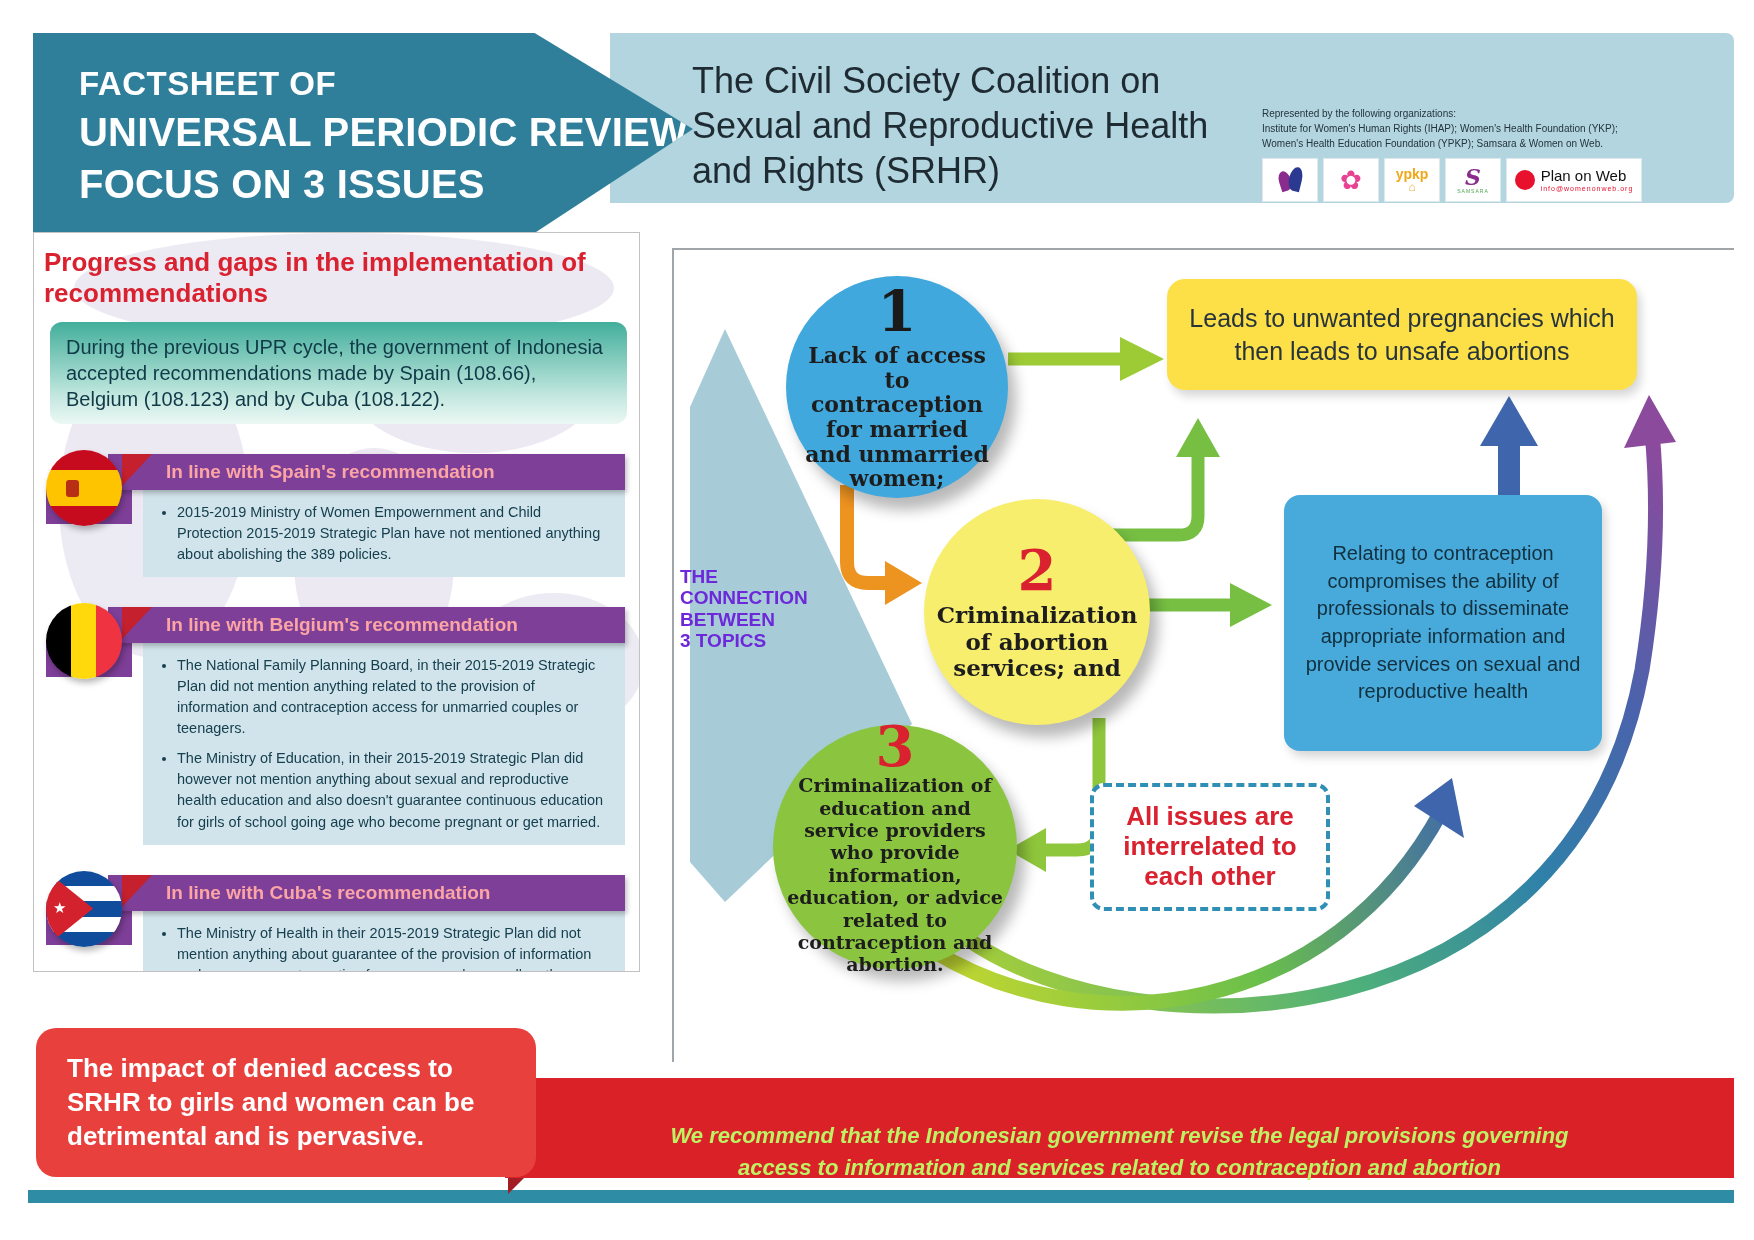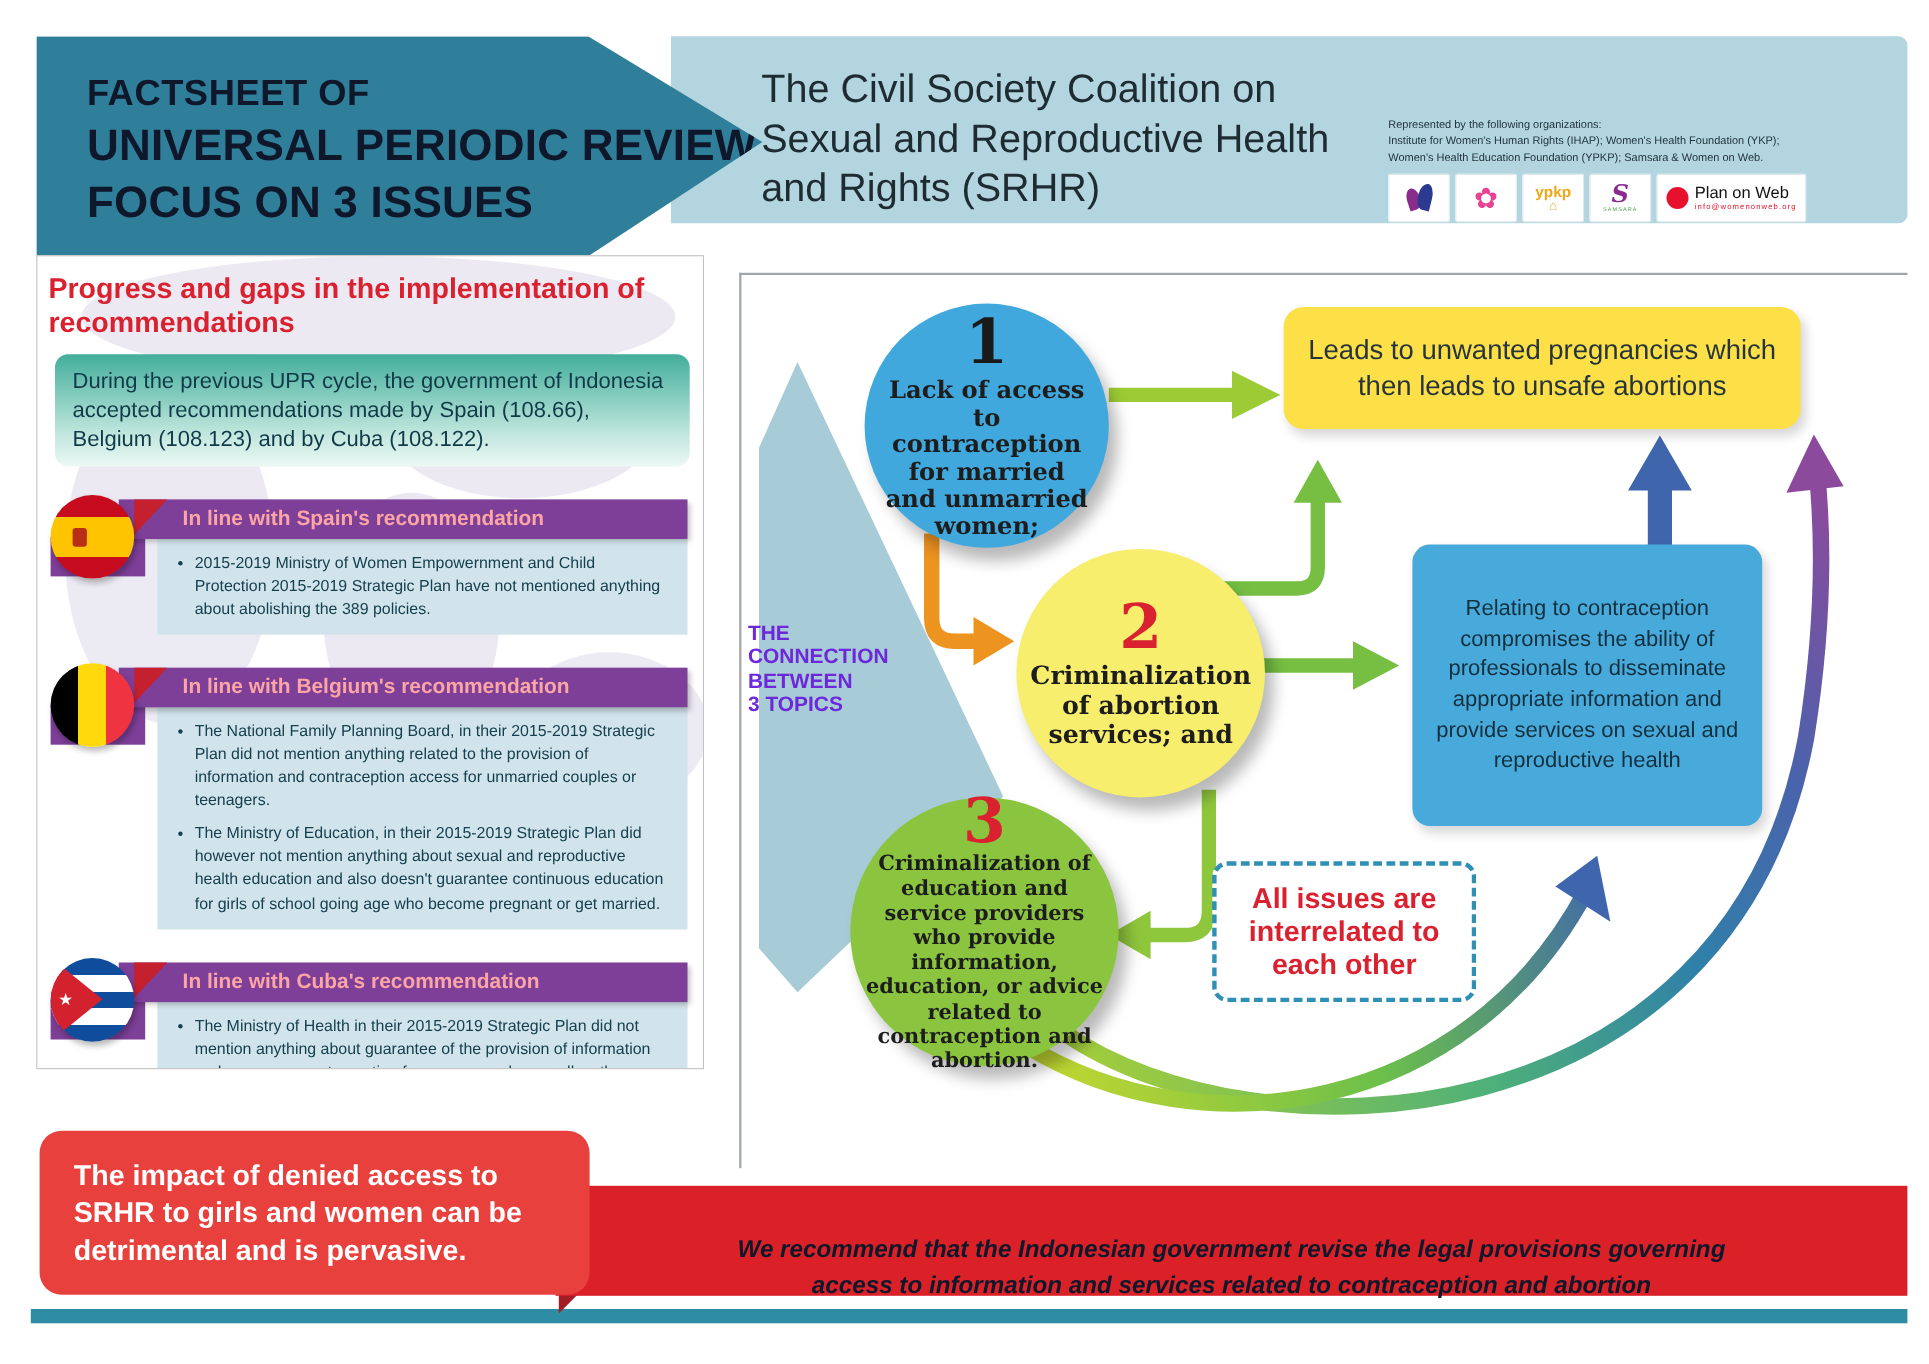--- a/index.html
+++ b/index.html
@@ -4,21 +4,21 @@
 <style>
   html,body{margin:0;padding:0;background:#fff;}
   .page{position:relative;width:1754px;height:1240px;background:#ffffff;overflow:hidden;
         font-family:"Liberation Sans",sans-serif;}
 
   
   .hdr-light{position:absolute;left:610px;top:33px;width:1124px;height:170px;
              background:#b2d5df;border-radius:0 8px 8px 0;}
   .hdr-teal{position:absolute;left:33px;top:33px;width:660px;height:200px;background:#2f7f9b;
             clip-path:polygon(0 0,76% 0,100% 48%,76% 100%,0 100%);
-            color:#0f172a;padding:30px 0 0 46px;box-sizing:border-box;}
+            color:#ffffff;padding:30px 0 0 46px;box-sizing:border-box;}
   .hdr-teal .t1{font-size:33px;font-weight:bold;letter-spacing:.5px;line-height:1.3;}
   .hdr-teal .t2,.hdr-teal .t3{font-size:40px;font-weight:bold;letter-spacing:.2px;line-height:1.3;}
   .coalition{position:absolute;left:692px;top:58px;width:520px;font-size:36px;line-height:1.25;
              color:#1f2b33;}
   .represented{position:absolute;left:1262px;top:106px;width:400px;color:#24343d;font-size:10px;
                line-height:1.5;white-space:nowrap;}
   .logos{position:absolute;left:1262px;top:158px;display:flex;gap:5px;align-items:stretch;height:44px;}
   .logo-box{background:#fff;border-radius:2px;display:flex;flex-direction:column;align-items:center;
             justify-content:center;width:56px;box-shadow:0 0 0 1px #dfe9ec inset;}
   .logo-wow{width:136px;flex-direction:row;gap:6px;}
@@ -89,34 +89,34 @@
   .circle3 .num{color:#d9212f;margin-bottom:0;}
   .circle3 .ct{font-size:19px;line-height:1.18;}
   .pink-box{position:absolute;left:493px;top:29px;width:470px;height:111px;background:#fde047;
             border-radius:18px;display:flex;align-items:center;justify-content:center;z-index:4;
             box-shadow:4px 6px 10px rgba(0,0,0,.16);}
   .pink-box .pt{font-size:25px;color:#27343b;text-align:center;line-height:1.3;width:440px;}
   .blue-box{position:absolute;left:610px;top:245px;width:318px;height:256px;background:#48a9db;
             border-radius:16px;display:flex;align-items:center;justify-content:center;z-index:4;
             box-shadow:4px 6px 10px rgba(0,0,0,.16);}
   .blue-box .bt{font-size:20px;color:#12303e;text-align:center;line-height:1.38;width:286px;}
-  .dashed-box{position:absolute;left:428px;top:533px;width:240px;height:128px;background:#fff;
+  .dashed-box{position:absolute;left:416px;top:533px;width:240px;height:128px;background:#fff;
               border:4px dashed #2f8fb4;border-radius:14px;display:flex;align-items:center;
               justify-content:center;z-index:4;box-sizing:border-box;}
   .dashed-box .dt{color:#d9212f;font-weight:bold;font-size:26px;line-height:1.15;text-align:center;}
 
   
   .impact-box{position:absolute;left:36px;top:1028px;width:500px;background:#e8403d;border-radius:20px;
               padding:24px 31px;box-sizing:border-box;z-index:6;}
   .impact-box .it{color:#fff;font-weight:bold;font-size:26px;line-height:1.3;}
   .fold{position:absolute;left:508px;top:1166px;width:0;height:0;z-index:4;
         border-top:28px solid #a31d24;border-right:28px solid transparent;}
   .rec-banner-bottom{position:absolute;left:505px;top:1078px;width:1229px;height:100px;background:#da2128;
                      display:flex;align-items:center;justify-content:center;z-index:5;}
-  .rec-banner-bottom .rt{color:#0f172a;font-weight:bold;font-style:italic;font-size:22px;line-height:1.45;
+  .rec-banner-bottom .rt{color:#bef264;font-weight:bold;font-style:italic;font-size:22px;line-height:1.45;
                          text-align:center;max-width:940px;margin-top:48px;}
   .teal-bar{position:absolute;left:28px;top:1190px;width:1706px;height:13px;background:#2e8ca4;}
 </style>
 </head>
 <body>
 
 <div class="page">
 
   <div class="hdr-light"></div>
   <div class="hdr-teal">

